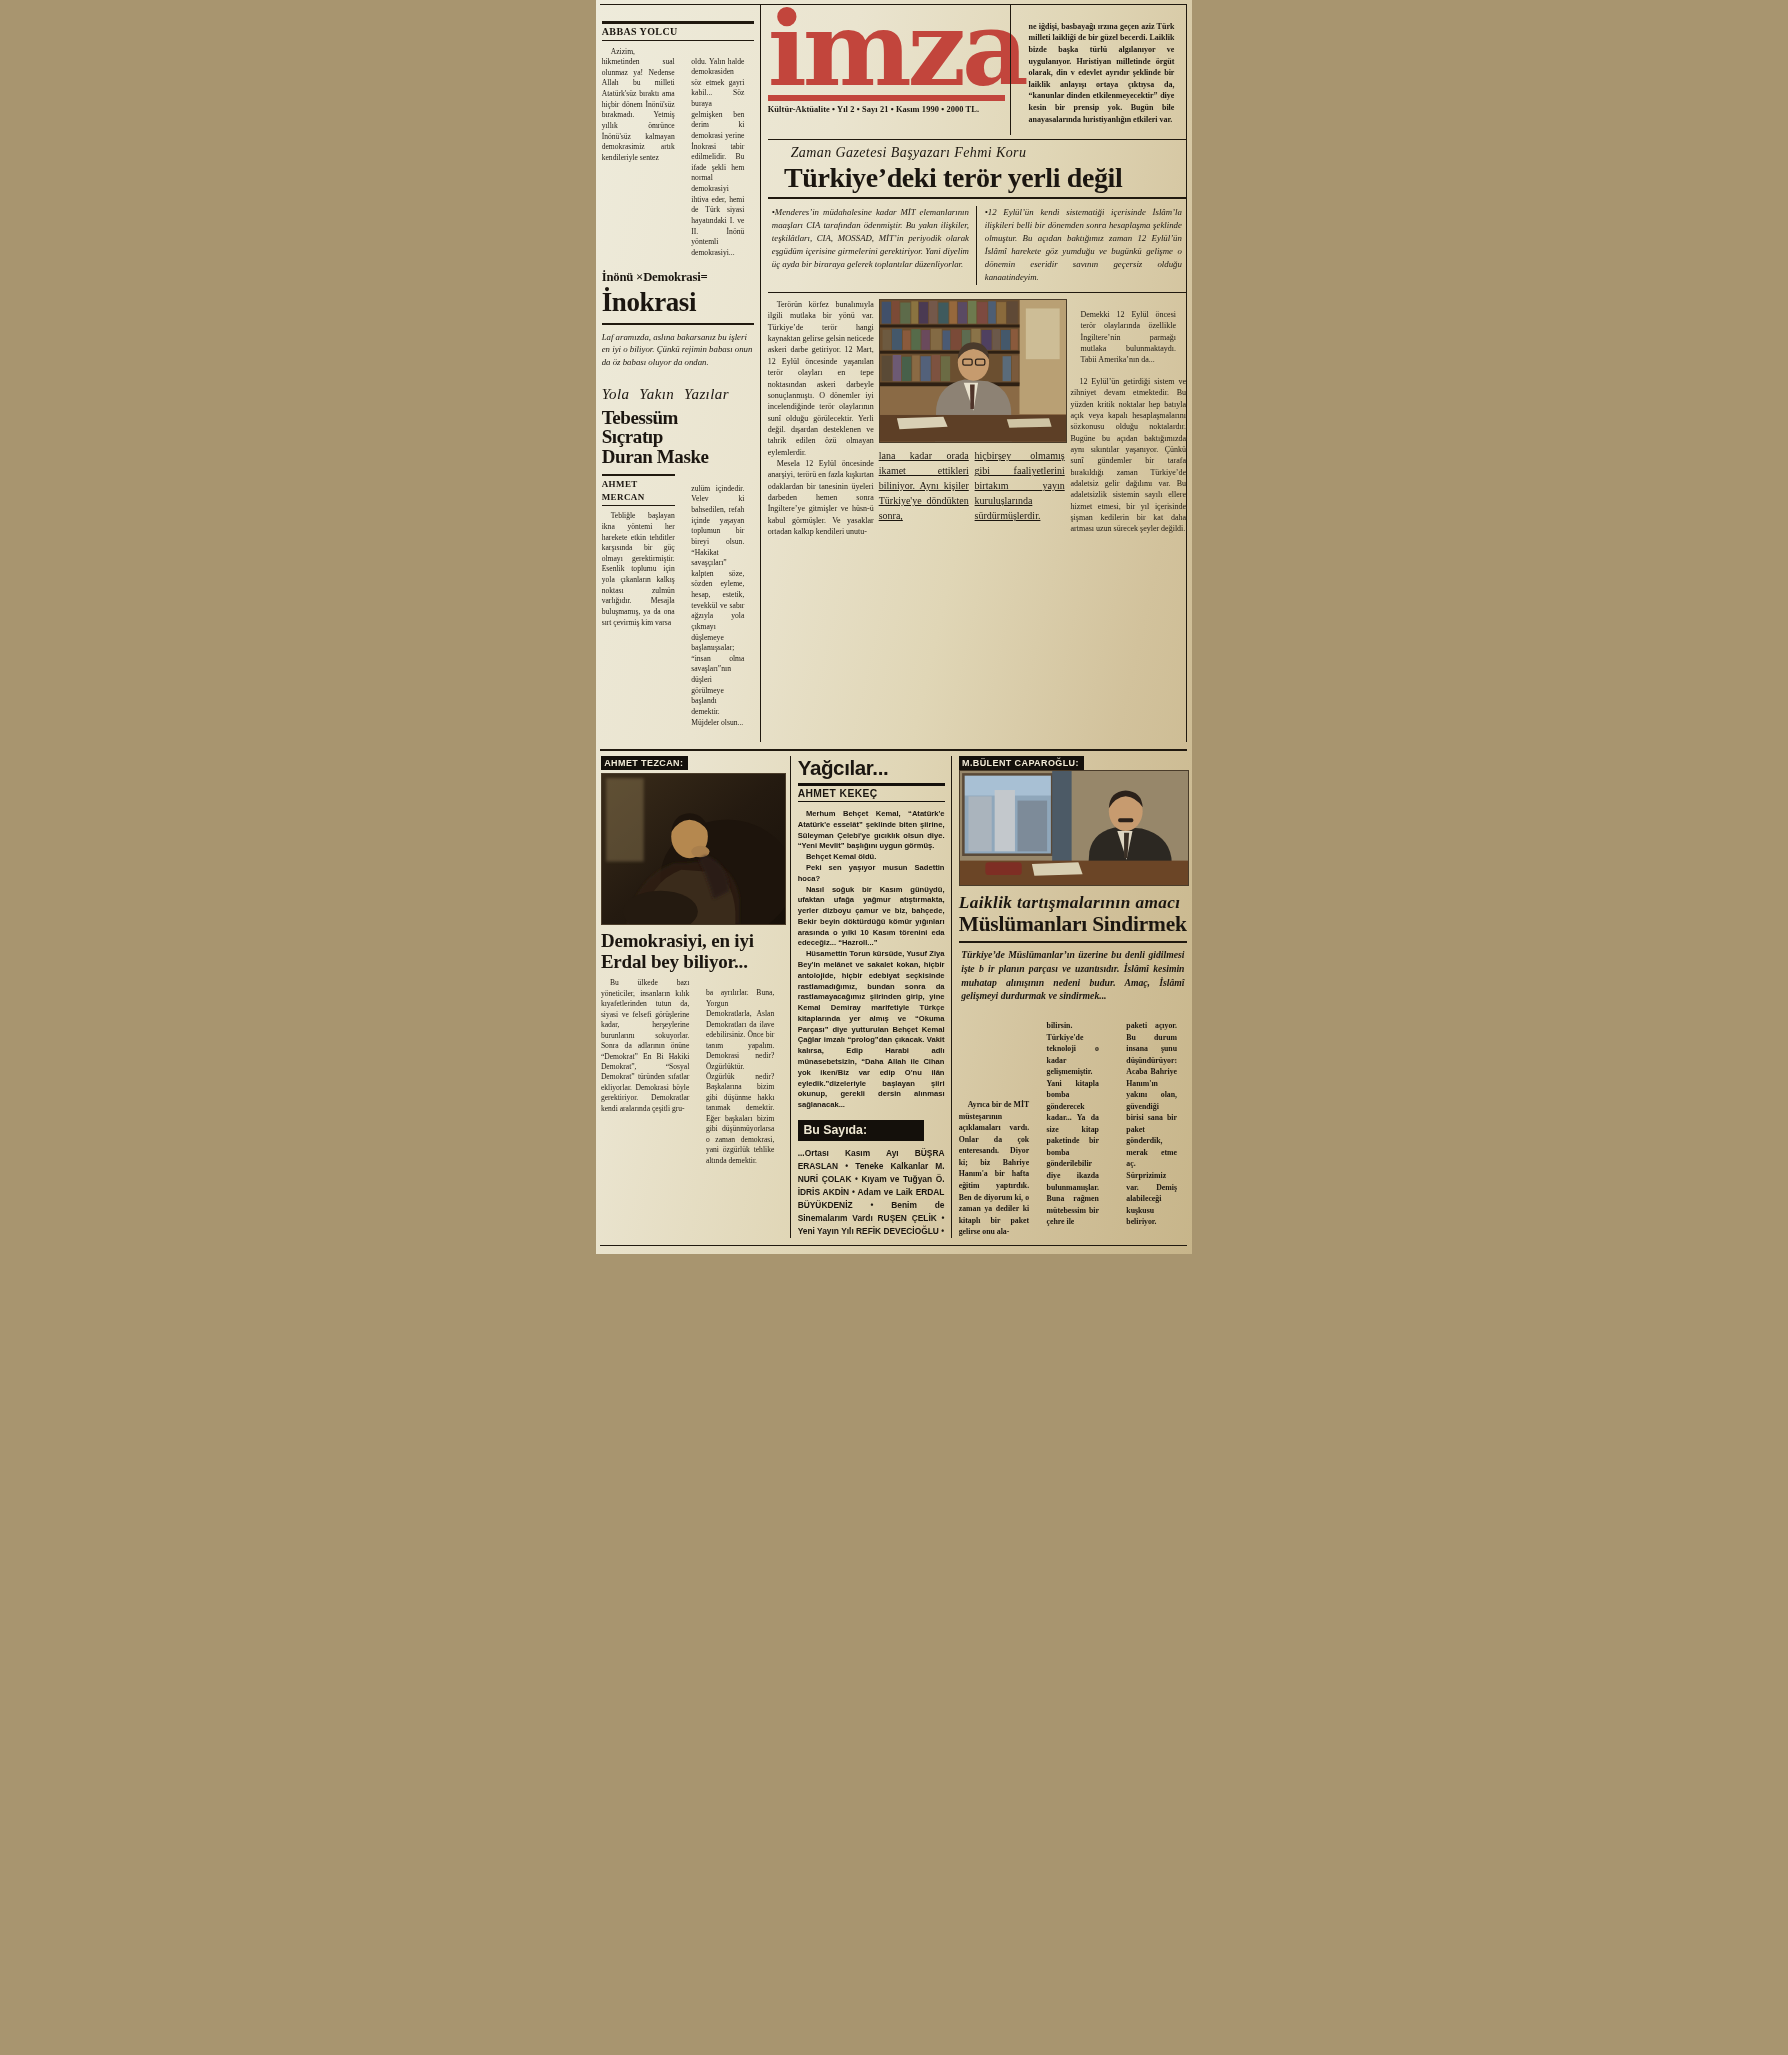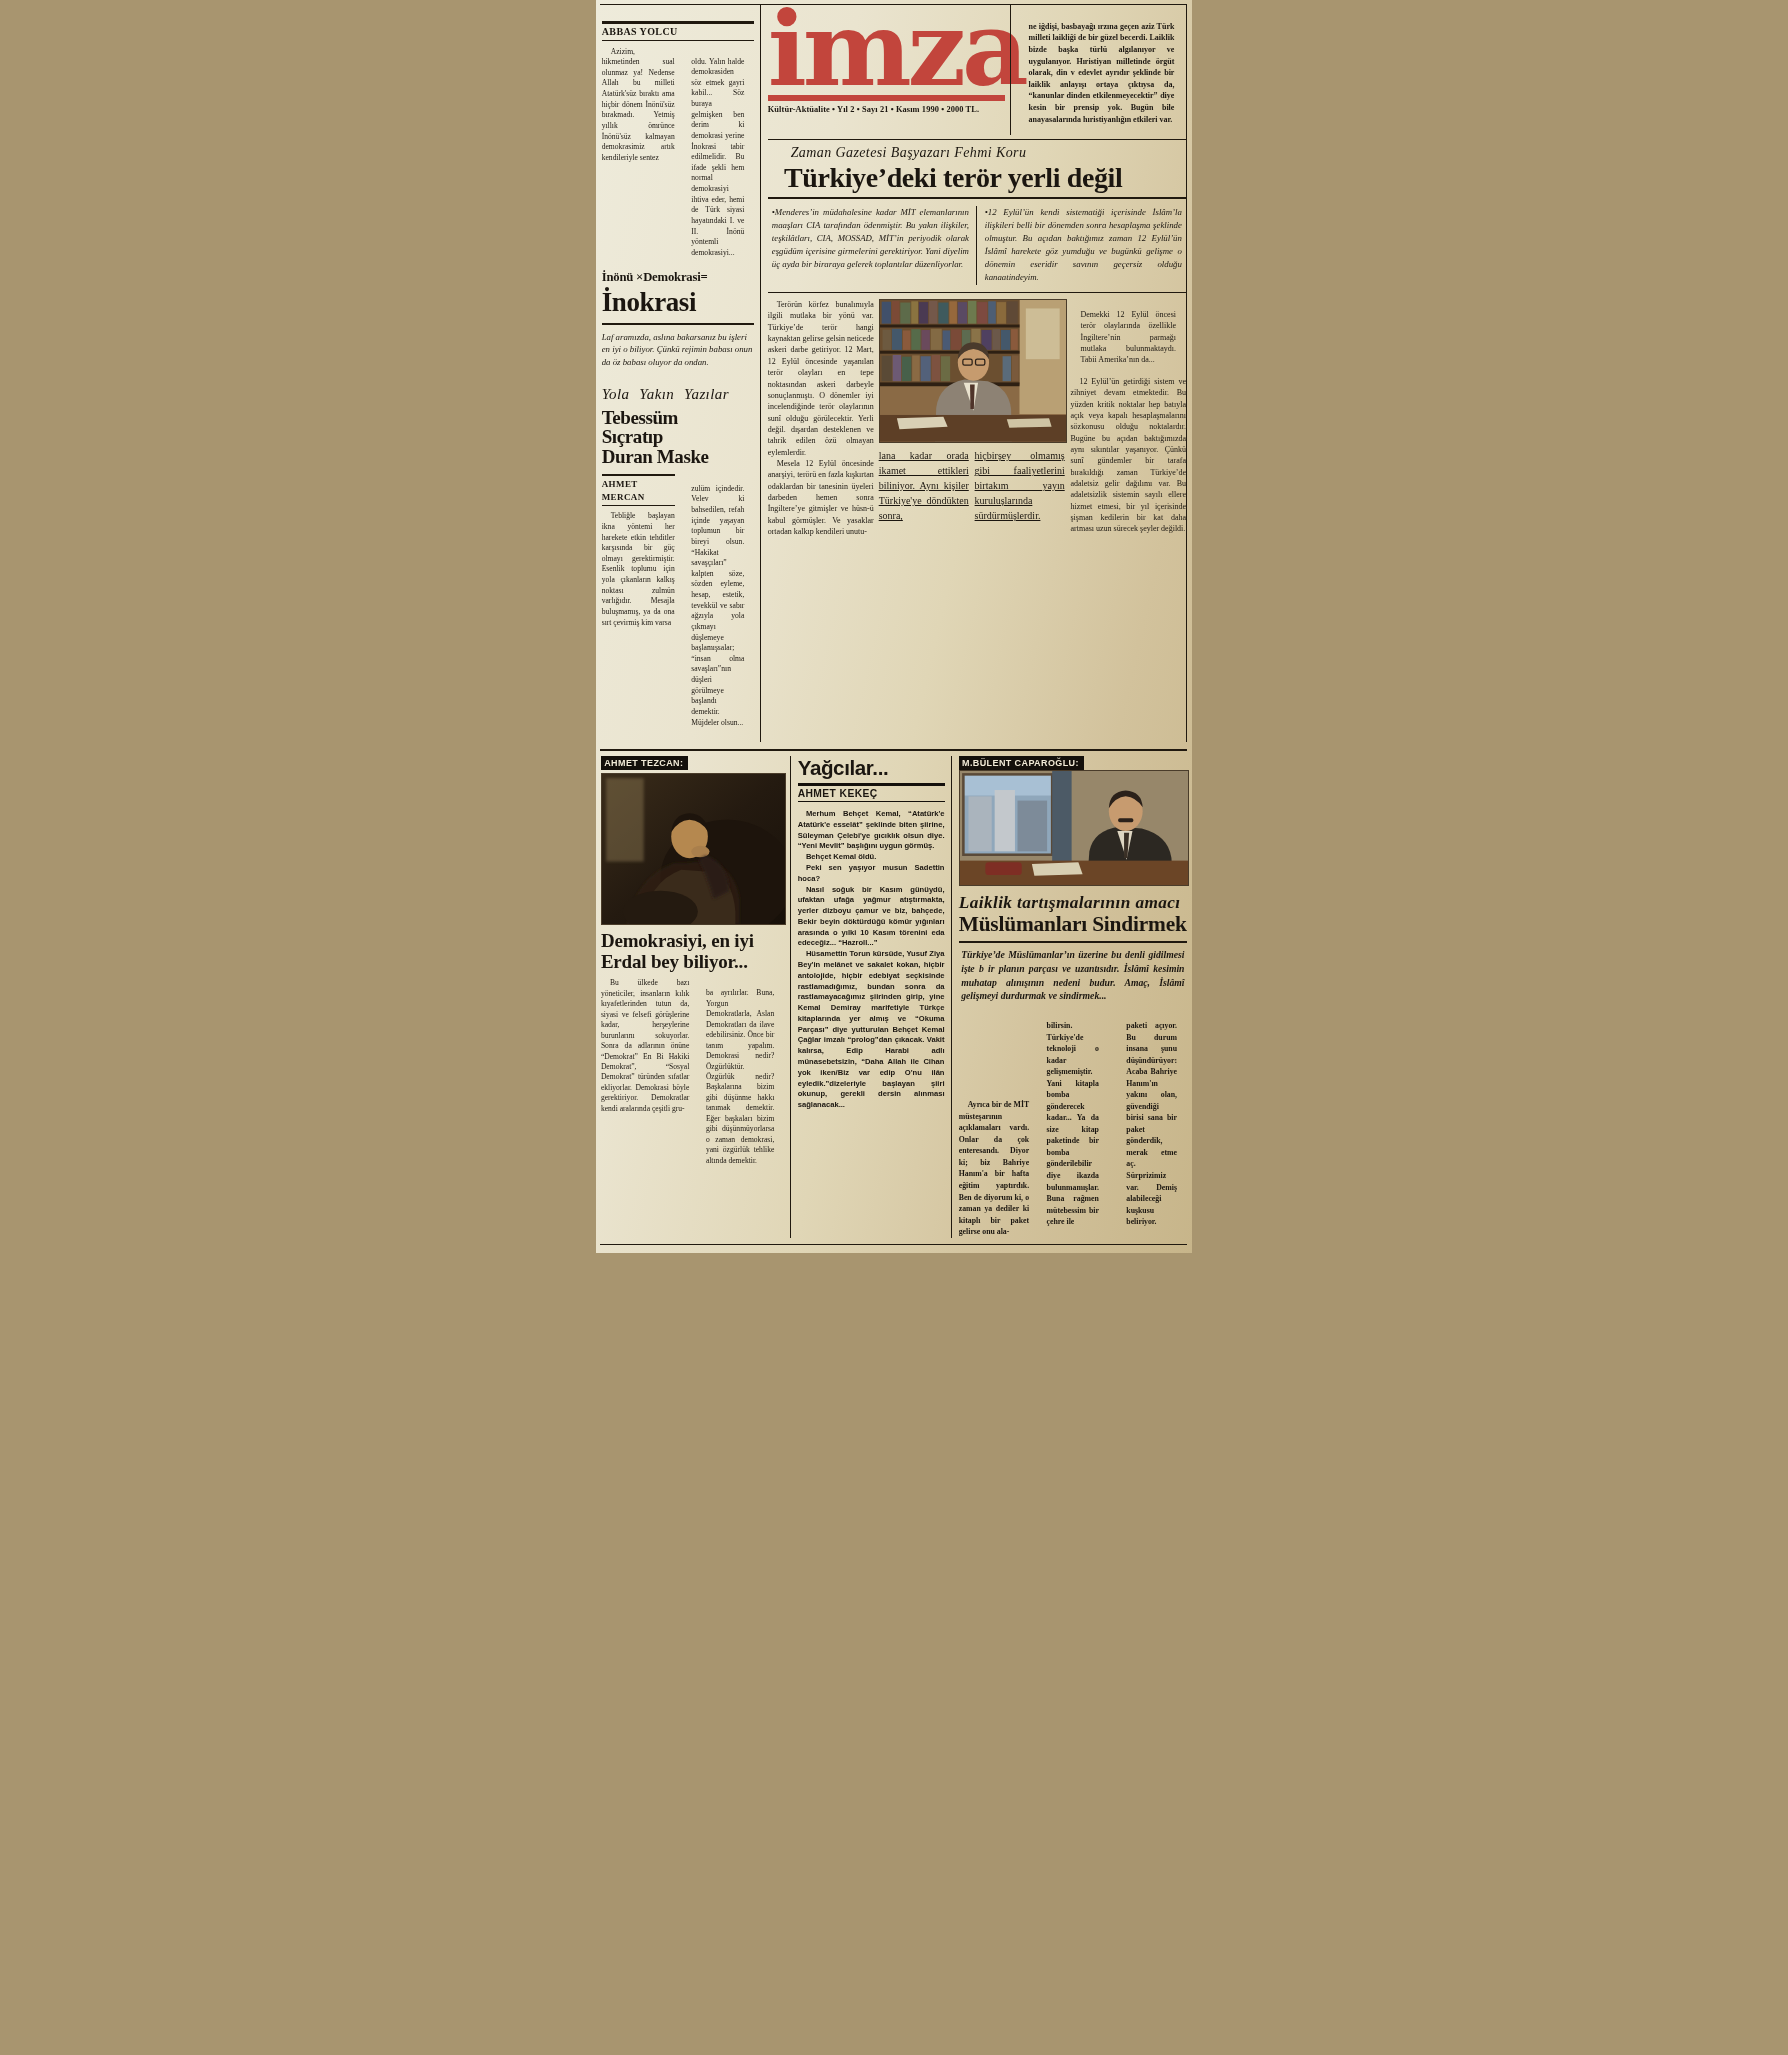--- a/index.html
+++ b/index.html
@@ -300,20 +300,24 @@
       <div class="yag-title">Yağcılar...</div>
       <div class="yag-rule"></div>
       <div class="yag-author">AHMET KEKEÇ</div>
       <div class="yag-body">
         <p class="ind">Merhum Behçet Kemal, “Atatürk'e Atatürk'e esselât” şeklinde biten şiirine, Süleyman Çelebi'ye gıcıklık olsun diye. “Yeni Mevlit” başlığını uygun görmüş.</p>
         <p class="ind">Behçet Kemal öldü.</p>
         <p class="ind">Peki sen yaşıyor musun Sadettin hoca?</p>
         <p class="ind">Nasıl soğuk bir Kasım günüydü, ufaktan ufağa yağmur atıştırmakta, yerler dizboyu çamur ve biz, bahçede, Bekir beyin döktürdüğü kömür yığınları arasında o yılki 10 Kasım törenini eda edeceğiz... “Hazroll...”</p>
         <p class="ind">Hüsamettin Torun kürsüde, Yusuf Ziya Bey'in melânet ve sakalet kokan, hiçbir antolojide, hiçbir edebiyat seçkisinde rastlamadığımız, bundan sonra da rastlamayacağımız şiirinden girip, yine Kemal Demiray marifetiyle Türkçe kitaplarında yer almış ve “Okuma Parçası” diye yutturulan Behçet Kemal Çağlar imzalı “prolog”dan çıkacak. Vakit kalırsa, Edip Harabi adlı münasebetsizin, “Daha Allah ile Cihan yok iken/Biz var edip O'nu ilân eyledik.”dizeleriyle başlayan şiiri okunup, gerekli dersin alınması sağlanacak...</p>
       </div>
+      <div class="busayida">
+        <span class="busayida-header">Bu Sayıda:</span>
+        <div class="busayida-text">...Ortası Kasım Ayı BÜŞRA ERASLAN • Teneke Kalkanlar M. NURİ ÇOLAK • Kıyam ve Tuğyan Ö. İDRİS AKDİN • Adam ve Laik ERDAL BÜYÜKDENİZ • Benim de Sinemalarım Vardı RUŞEN ÇELİK • Yeni Yayın Yılı REFİK DEVECİOĞLU •</div>
+      </div>
     </div>
 
     <div class="caparoglu">
       <span class="label-bar">M.BÜLENT CAPAROĞLU:</span>
       
       <svg class="photo-frame" viewBox="0 0 540 270" preserveAspectRatio="none" xmlns="http://www.w3.org/2000/svg">
         <rect width="540" height="270" fill="#97876a"></rect>
         <rect x="8" y="8" width="210" height="190" fill="#8fa7bb"></rect>
         <rect x="8" y="8" width="210" height="50" fill="#a8c0d4"></rect>
         <rect x="20" y="60" width="55" height="130" fill="#aab4bd"></rect>

